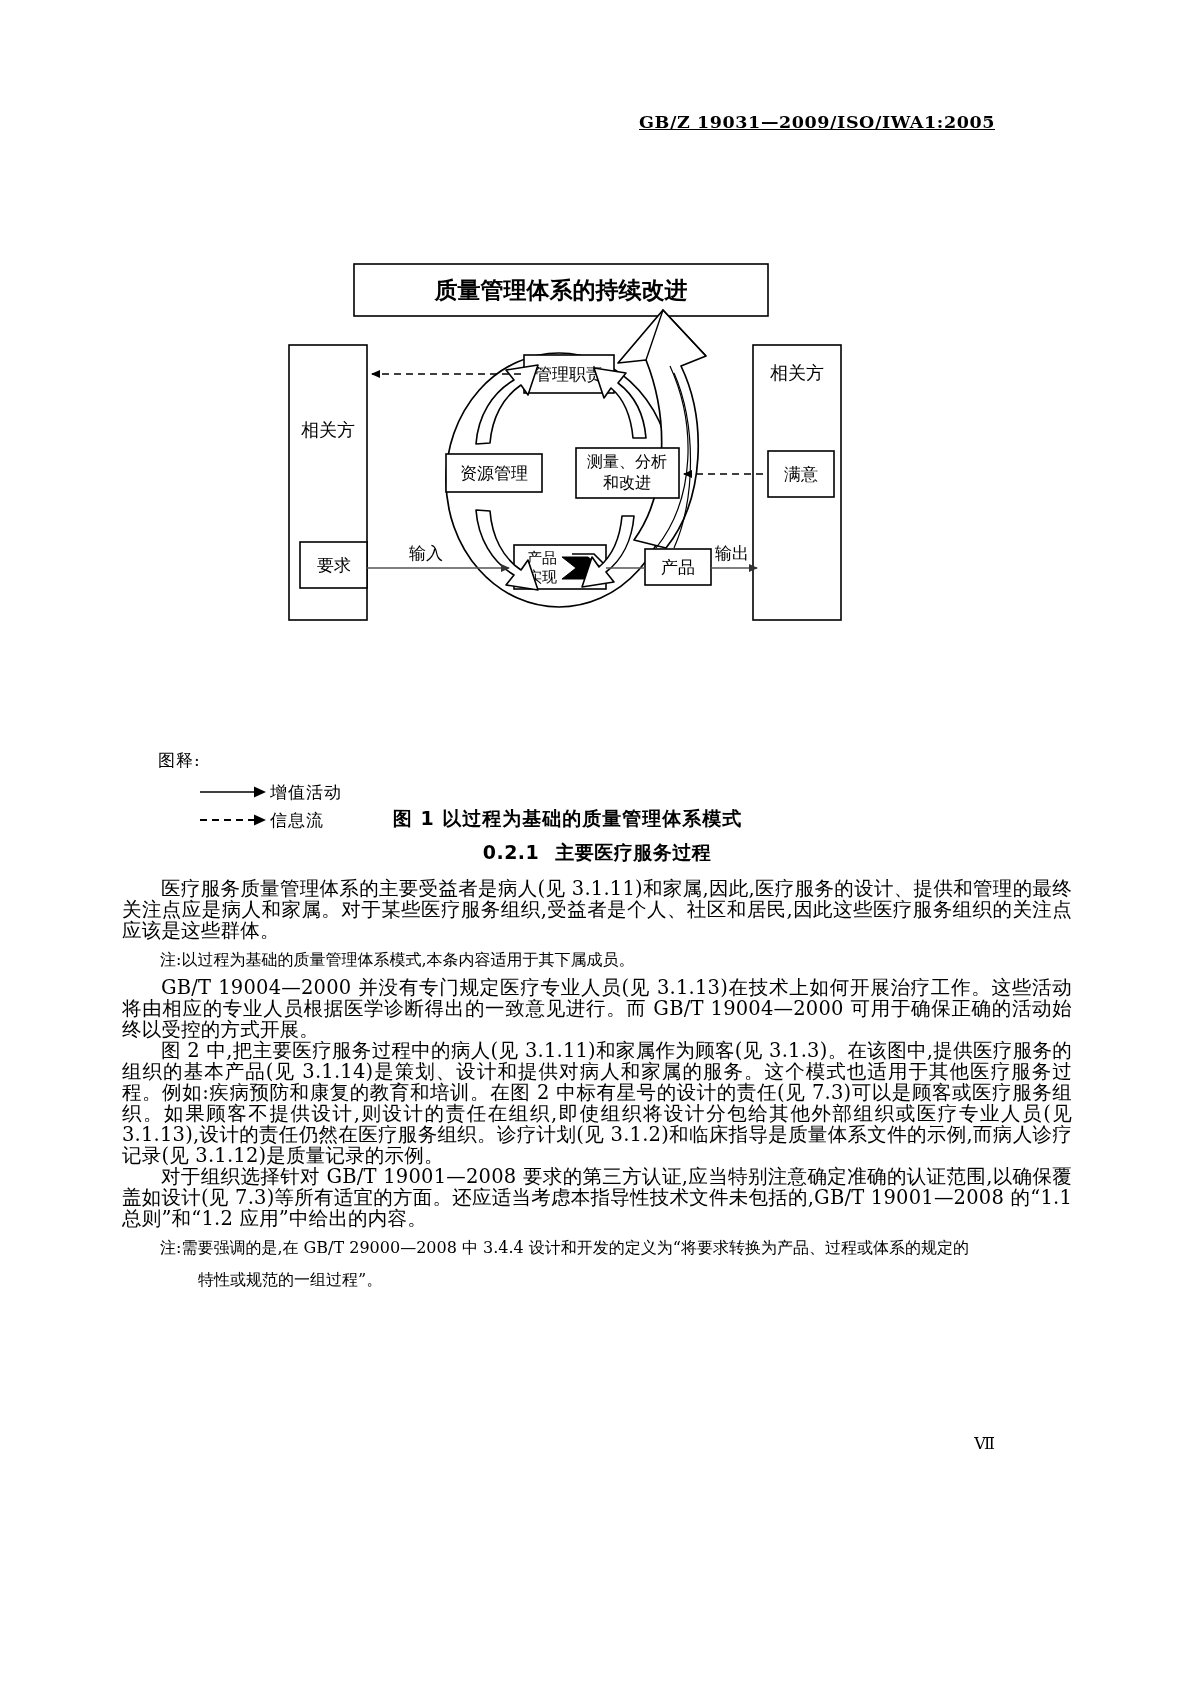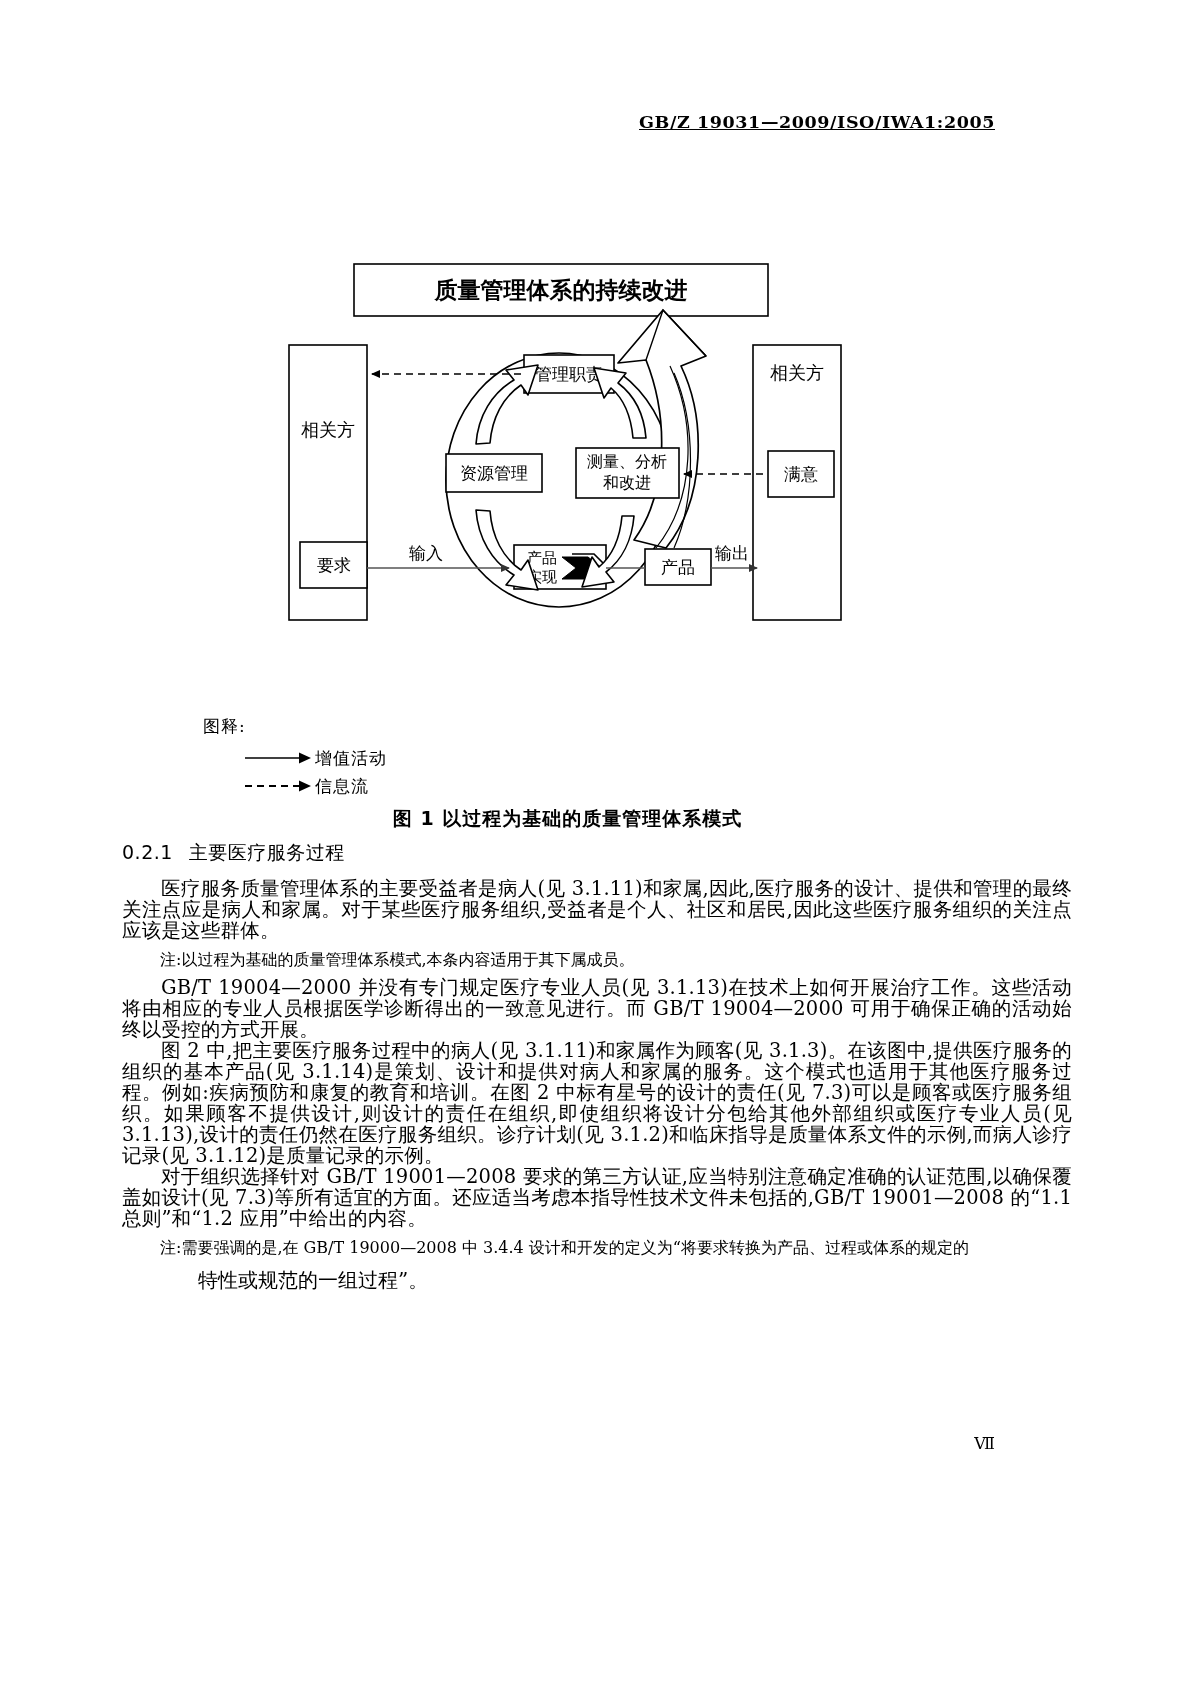--- a/index.html
+++ b/index.html
@@ -40,25 +40,24 @@
     top: 248px;
     width: 1191px;
     height: 420px;
   }
   .fig-svg { display: block; }
 
   
   .legend {
     position: absolute;
     left: 158px;
-    top: 718px;
+    top: 752px;
     width: 420px;
     font-size: 17px;
     line-height: 1.0;
-    margin-left: 45px;
   }
   .legend-title {
     font-size: 17px;
     margin-bottom: 9px;
     letter-spacing: 1px;
   }
   .legend-row {
     display: flex;
     align-items: center;
     height: 28px;
@@ -85,24 +84,25 @@
 
   
   .content {
     position: absolute;
     left: 122px;
     top: 840px;
     width: 950px;
   }
   h2.sec-head {
     font-family: "DejaVu Sans", "Liberation Sans", sans-serif;
-    font-weight: normal;
+    font-weight: bold;
     font-size: 19px;
     margin: 0 0 12px 0;
     letter-spacing: 0.5px;
+    text-align: center;
   }
   h2.sec-head .sec-num { margin-right: 16px; }
 
   p.para {
     margin: 0;
     font-size: 19.5px;
     line-height: 21px;
     text-align: justify;
     text-justify: inter-ideograph;
     text-indent: 2em;
@@ -115,21 +115,21 @@
     text-indent: 0;
     padding-left: 38px;
     text-align: justify;
   }
   p.note.hang {
     padding-left: 38px;
     text-indent: 0;
   }
   p.note-cont {
     margin: 0;
-    font-size: 20px;
+    font-size: 16px;
     line-height: 30px;
     padding-left: 76px;
     text-indent: 0;
   }
 
   
   .folio {
     position: absolute;
     right: 196px;
     top: 1434px;
@@ -311,19 +311,19 @@
     <p class="para">医疗服务质量管理体系的主要受益者是病人(见 3.1.11)和家属,因此,医疗服务的设计、提供和管理的最终关注点应是病人和家属。对于某些医疗服务组织,受益者是个人、社区和居民,因此这些医疗服务组织的关注点应该是这些群体。</p>
 
     <p class="note hang">注:以过程为基础的质量管理体系模式,本条内容适用于其下属成员。</p>
 
     <p class="para">GB/T 19004—2000 并没有专门规定医疗专业人员(见 3.1.13)在技术上如何开展治疗工作。这些活动将由相应的专业人员根据医学诊断得出的一致意见进行。而 GB/T 19004—2000 可用于确保正确的活动始终以受控的方式开展。</p>
 
     <p class="para">图 2 中,把主要医疗服务过程中的病人(见 3.1.11)和家属作为顾客(见 3.1.3)。在该图中,提供医疗服务的组织的基本产品(见 3.1.14)是策划、设计和提供对病人和家属的服务。这个模式也适用于其他医疗服务过程。例如:疾病预防和康复的教育和培训。在图 2 中标有星号的设计的责任(见 7.3)可以是顾客或医疗服务组织。如果顾客不提供设计,则设计的责任在组织,即使组织将设计分包给其他外部组织或医疗专业人员(见 3.1.13),设计的责任仍然在医疗服务组织。诊疗计划(见 3.1.2)和临床指导是质量体系文件的示例,而病人诊疗记录(见 3.1.12)是质量记录的示例。</p>
 
     <p class="para">对于组织选择针对 GB/T 19001—2008 要求的第三方认证,应当特别注意确定准确的认证范围,以确保覆盖如设计(见 7.3)等所有适宜的方面。还应适当考虑本指导性技术文件未包括的,GB/T 19001—2008 的“1.1  总则”和“1.2  应用”中给出的内容。</p>
 
-    <p class="note hang">注:需要强调的是,在 GB/T 19000—2008 中 3.4.4 设计和开发的定义为“将要求转换为产品、过程或体系的规定的</p>
+    <p class="note hang">注:需要强调的是,在 GB/T 29000—2008 中 3.4.4 设计和开发的定义为“将要求转换为产品、过程或体系的规定的</p>
     <p class="note-cont">特性或规范的一组过程”。</p>
   </div>
 
   <div class="folio">Ⅶ</div>
 
 </div>
 
 </body></html>

